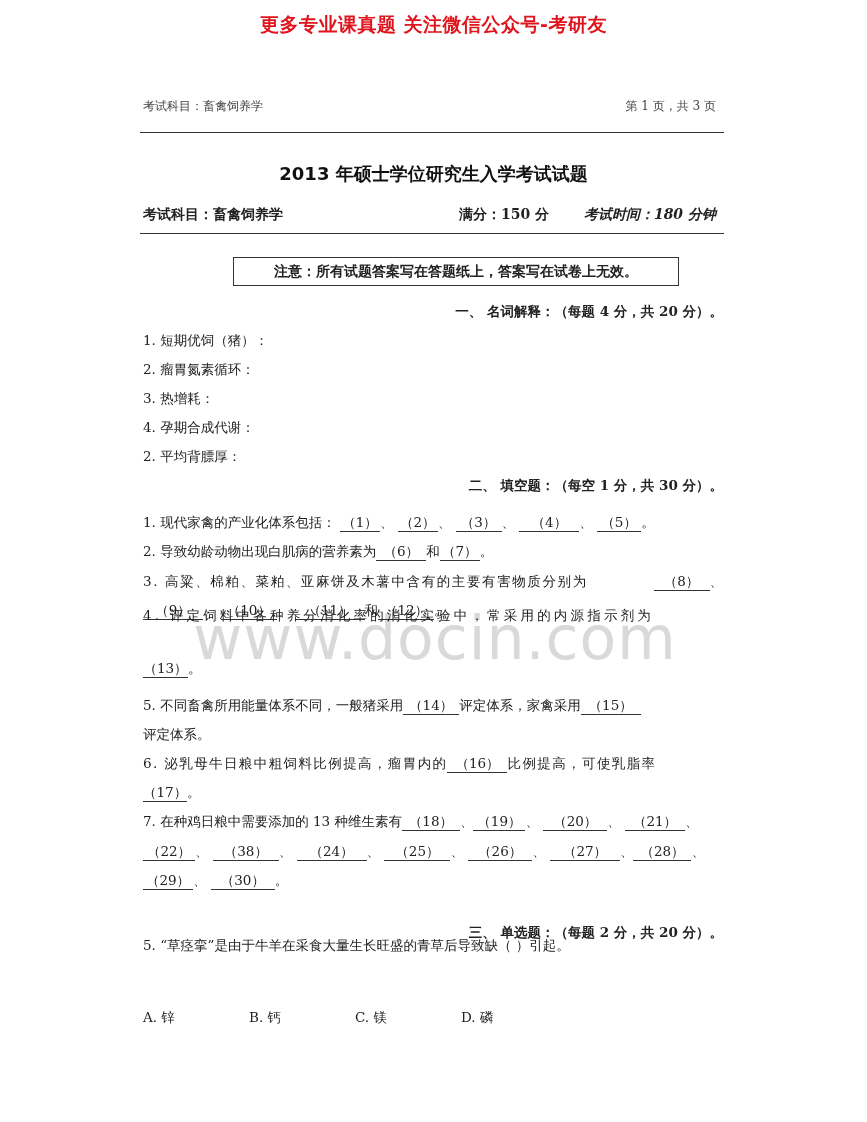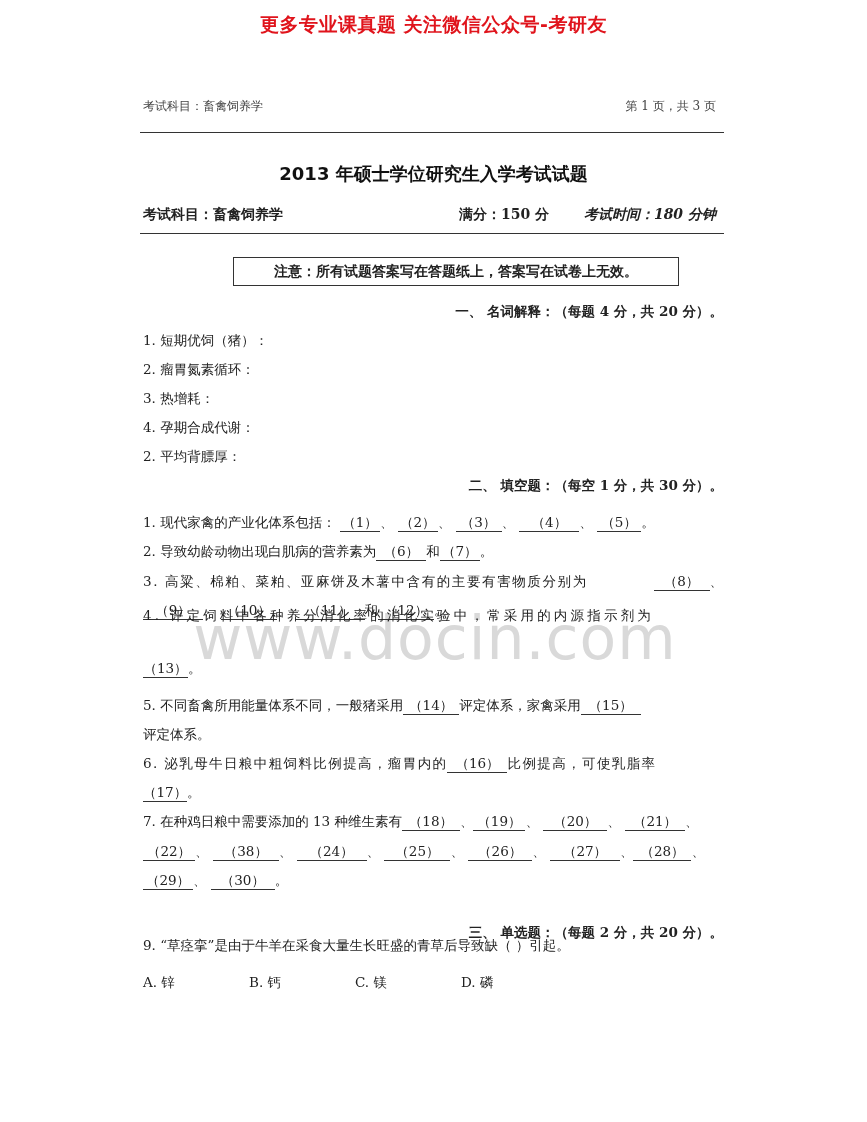--- a/index.html
+++ b/index.html
@@ -74,21 +74,21 @@
       position: absolute; left: 0; width: 580px; white-space: nowrap;
     }
     .section-head { font-weight: bold; text-align: right; }
     .justify { display: flex; justify-content: space-between; width: 580px; }
     .blank {
       display: inline-block;
       border-bottom: 1px solid #333;
       text-align: center;
       line-height: 1.25;
     }
-    .options span { display: inline-block; width: 106px; }
+    .options span { display: inline-block; width: 106px; margin-top: 35px; }
   </style>
 </head>
 <body>
 
 <div class="banner">更多专业课真题 关注微信公众号-考研友</div>
 
 <div class="watermark">www.docin.com</div>
 
 <div class="page-header">
   <span class="left">考试科目：畜禽饲养学</span>
@@ -172,17 +172,17 @@
     <span class="blank" style="width:66px">（25）</span><span>、</span>
     <span class="blank" style="width:64px">（26）</span><span>、</span>
     <span class="blank" style="width:70px">（27）</span><span>、</span><span class="blank" style="width:58px">（28）</span><span>、</span>
   </div>
   <div class="line" style="top:872px">
     <span class="blank" style="width:50px">（29）</span><span>、</span>
     <span class="blank" style="width:64px">（30）</span><span>。</span>
   </div>
 
   <div class="line section-head" style="top:924px">三、 单选题：（每题 2 分，共 20 分）。</div>
-  <div class="line" style="top:937px">9.  “草痉挛”是由于牛羊在采食大量生长旺盛的青草后导致缺（        ）引起。</div>
+  <div class="line" style="top:937px">5.  “草痉挛”是由于牛羊在采食大量生长旺盛的青草后导致缺（        ）引起。</div>
   <div class="line options" style="top:974px">
     <span>A. 锌</span><span>B. 钙</span><span>C. 镁</span><span>D. 磷</span>
   </div>
 </div>
 
 </body></html>

